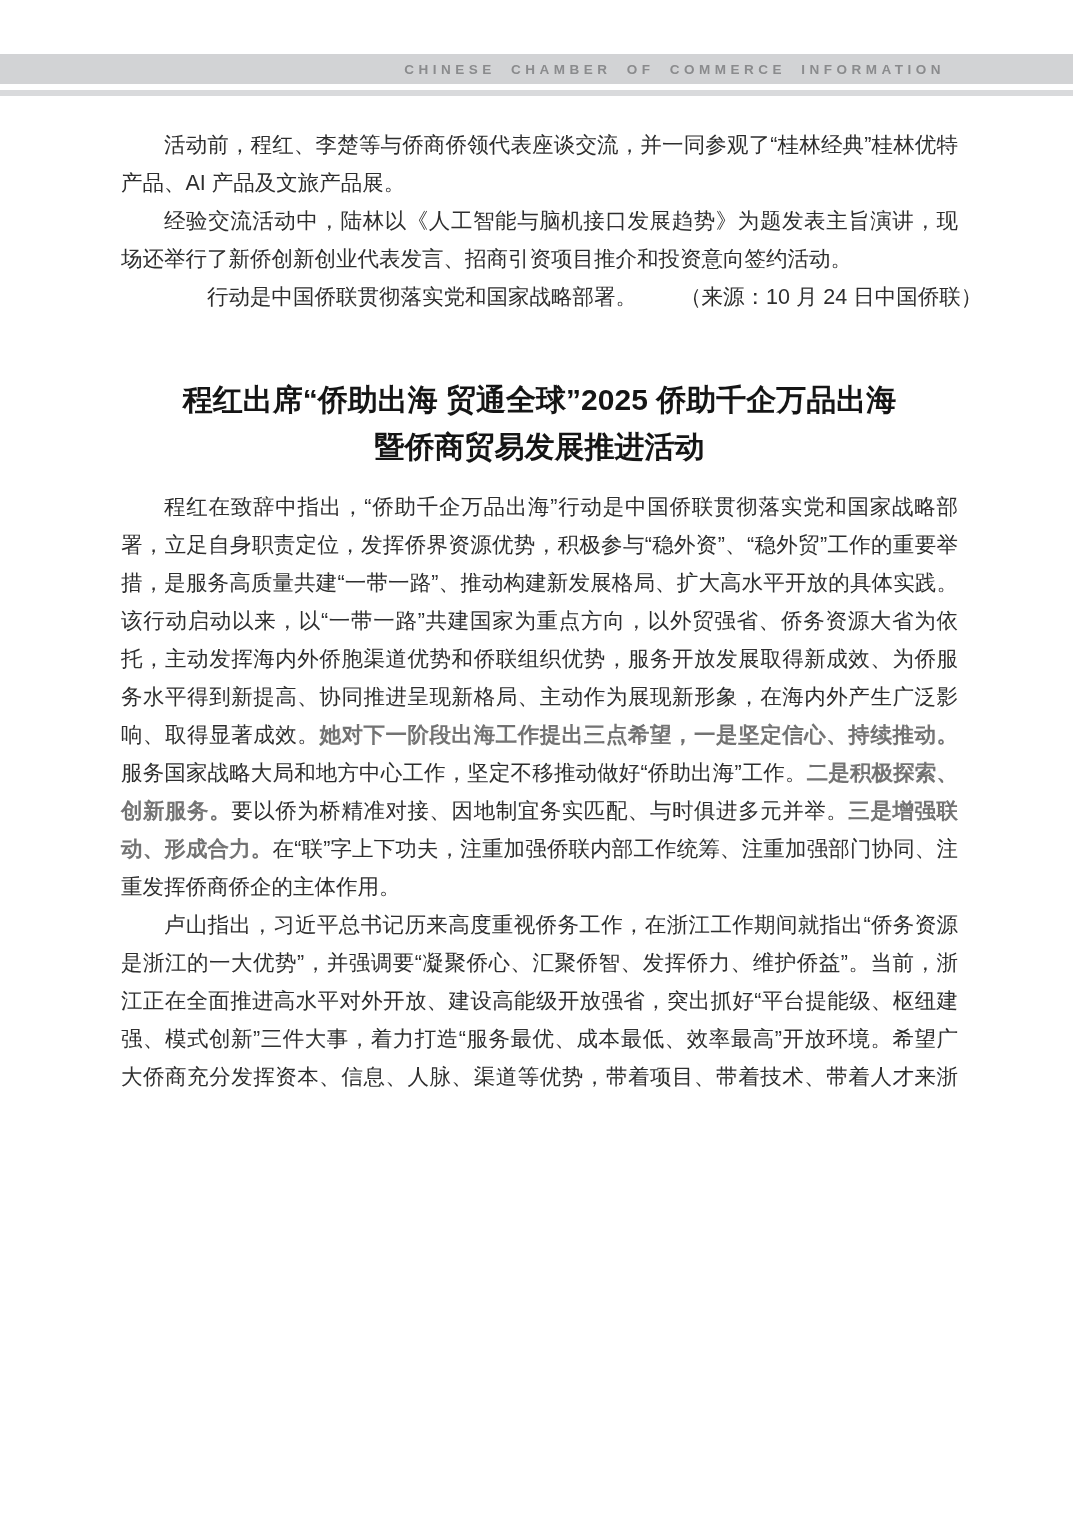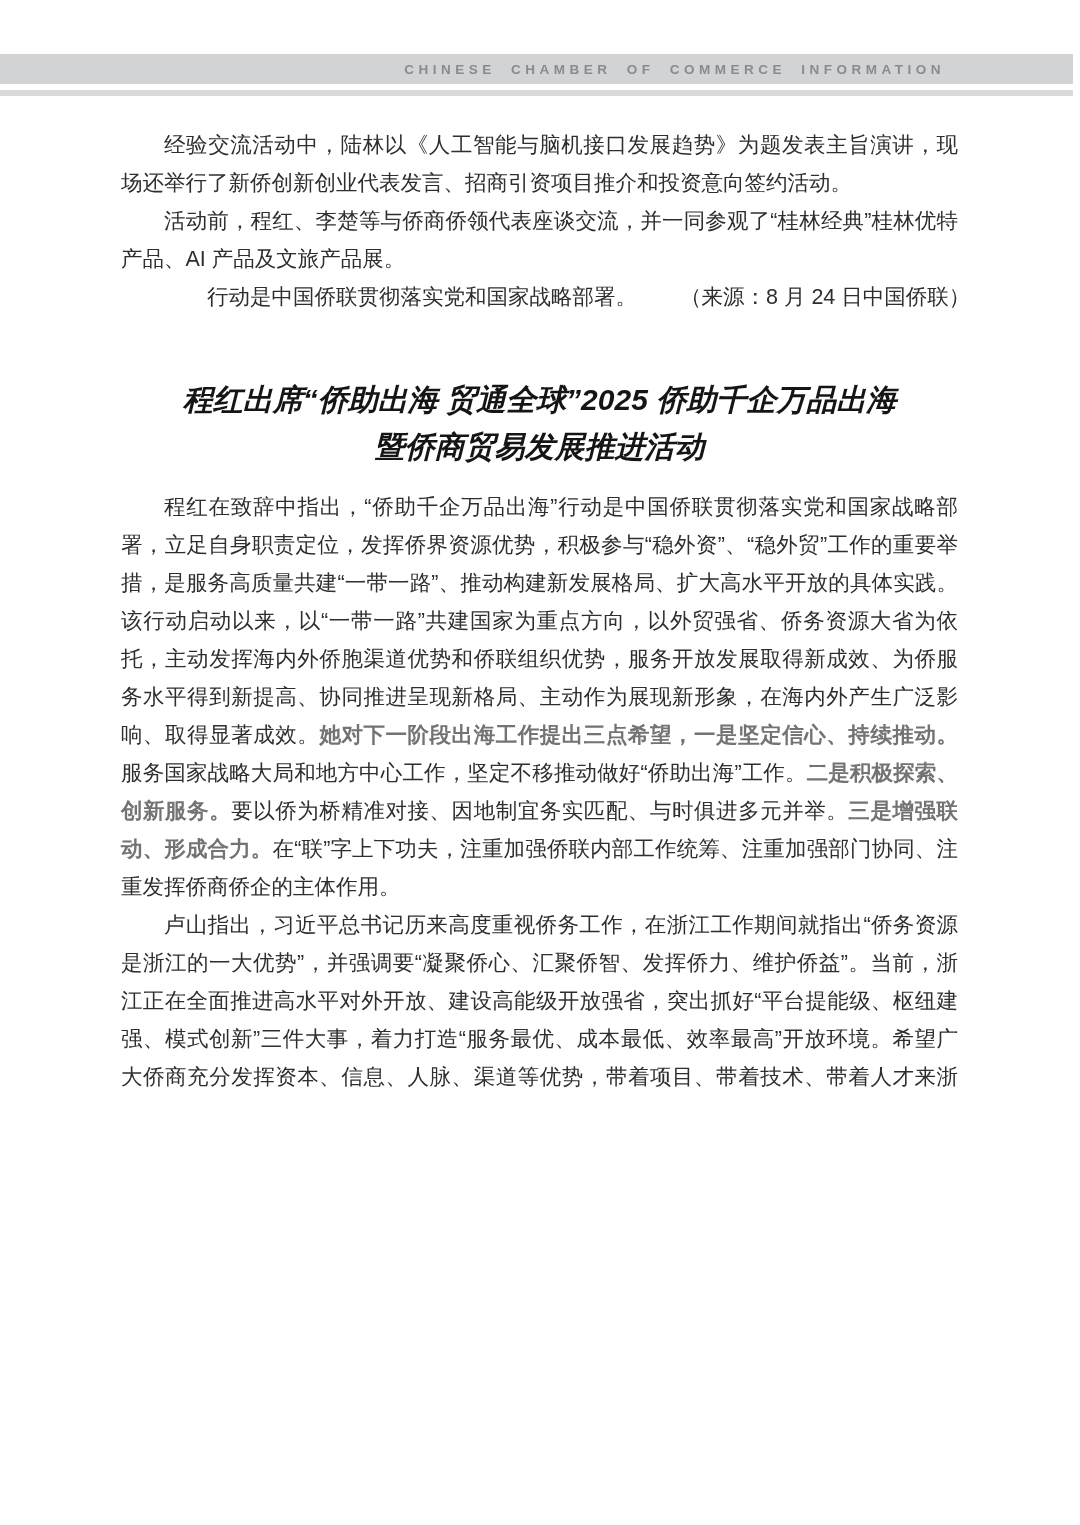--- a/index.html
+++ b/index.html
@@ -65,21 +65,20 @@
   .source-row .lead { padding-left: 43px; }
 
   .article-title {
     margin: 60px 0 18px 0;
     text-align: center;
     font-size: 30px;
     font-weight: bold;
     line-height: 47px;
     color: #151515;
     text-indent: 0;
-    font-style: italic;
   }
   .article-title .t-line { display: block; }
 
   .page-num {
     position: absolute;
     left: 0; right: 0;
     top: 1455px;
     text-align: center;
     font-family: "Liberation Serif", "DejaVu Serif", serif;
     font-size: 19px;
@@ -92,27 +91,27 @@
 <div class="page">
 
   <div class="band-main">
     <span class="band-text">CHINESE CHAMBER OF COMMERCE INFORMATION</span>
   </div>
   <div class="band-thin"></div>
 
   <div class="content">
 
     <div>
+        <p class="para"><span>活动前，程红、李楚等与侨商侨领代表座谈交流，并一同参观了“桂林经典”桂林优特产品、AI 产品及文旅产品展。</span></p>
         <p class="para"><span>经验交流活动中，陆林以《人工智能与脑机接口发展趋势》为题发表主旨演讲，现场还举行了新侨创新创业代表发言、招商引资项目推介和投资意向签约活动。</span></p>
-        <p class="para"><span>活动前，程红、李楚等与侨商侨领代表座谈交流，并一同参观了“桂林经典”桂林优特产品、AI 产品及文旅产品展。</span></p>
       </div>
 
     <p class="para source-row">
       <span class="lead">行动是中国侨联贯彻落实党和国家战略部署。</span>
-      <span class="src">（来源：8 月 24 日中国侨联）</span>
+      <span class="src">（来源：10 月 24 日中国侨联）</span>
     </p>
 
     <h1 class="article-title">
       <span class="t-line">程红出席“侨助出海 贸通全球”2025 侨助千企万品出海</span>
       <span class="t-line">暨侨商贸易发展推进活动</span>
     </h1>
 
     <div>
         <p class="para"><span>程红在致辞中指出，“侨助千企万品出海”行动是中国侨联贯彻落实党和国家战略部署，立足自身职责定位，发挥侨界资源优势，积极参与“稳外资”、“稳外贸”工作的重要举措，是服务高质量共建“一带一路”、推动构建新发展格局、扩大高水平开放的具体实践。该行动启动以来，以“一带一路”共建国家为重点方向，以外贸强省、侨务资源大省为依托，主动发挥海内外侨胞渠道优势和侨联组织优势，服务开放发展取得新成效、为侨服务水平得到新提高、协同推进呈现新格局、主动作为展现新形象，在海内外产生广泛影响、取得显著成效。</span><span class="bold-run">她对下一阶段出海工作提出三点希望，一是坚定信心、持续推动。</span><span>服务国家战略大局和地方中心工作，坚定不移推动做好“侨助出海”工作。</span><span class="bold-run">二是积极探索、创新服务。</span><span>要以侨为桥精准对接、因地制宜务实匹配、与时俱进多元并举。</span><span class="bold-run">三是增强联动、形成合力。</span><span>在“联”字上下功夫，注重加强侨联内部工作统筹、注重加强部门协同、注重发挥侨商侨企的主体作用。</span></p>
         <p class="para"><span>卢山指出，习近平总书记历来高度重视侨务工作，在浙江工作期间就指出“侨务资源是浙江的一大优势”，并强调要“凝聚侨心、汇聚侨智、发挥侨力、维护侨益”。当前，浙江正在全面推进高水平对外开放、建设高能级开放强省，突出抓好“平台提能级、枢纽建强、模式创新”三件大事，着力打造“服务最优、成本最低、效率最高”开放环境。希望广大侨商充分发挥资本、信息、人脉、渠道等优势，带着项目、带着技术、带着人才来浙江投资，与浙江携手开创相互成就、合作共赢的生动局面。浙江将持续提供最优惠的政策、最贴心的服务、最优良的营商环境，让广大侨胞在浙江投资更放心、创业更安心、发展更顺心。</span></p>

